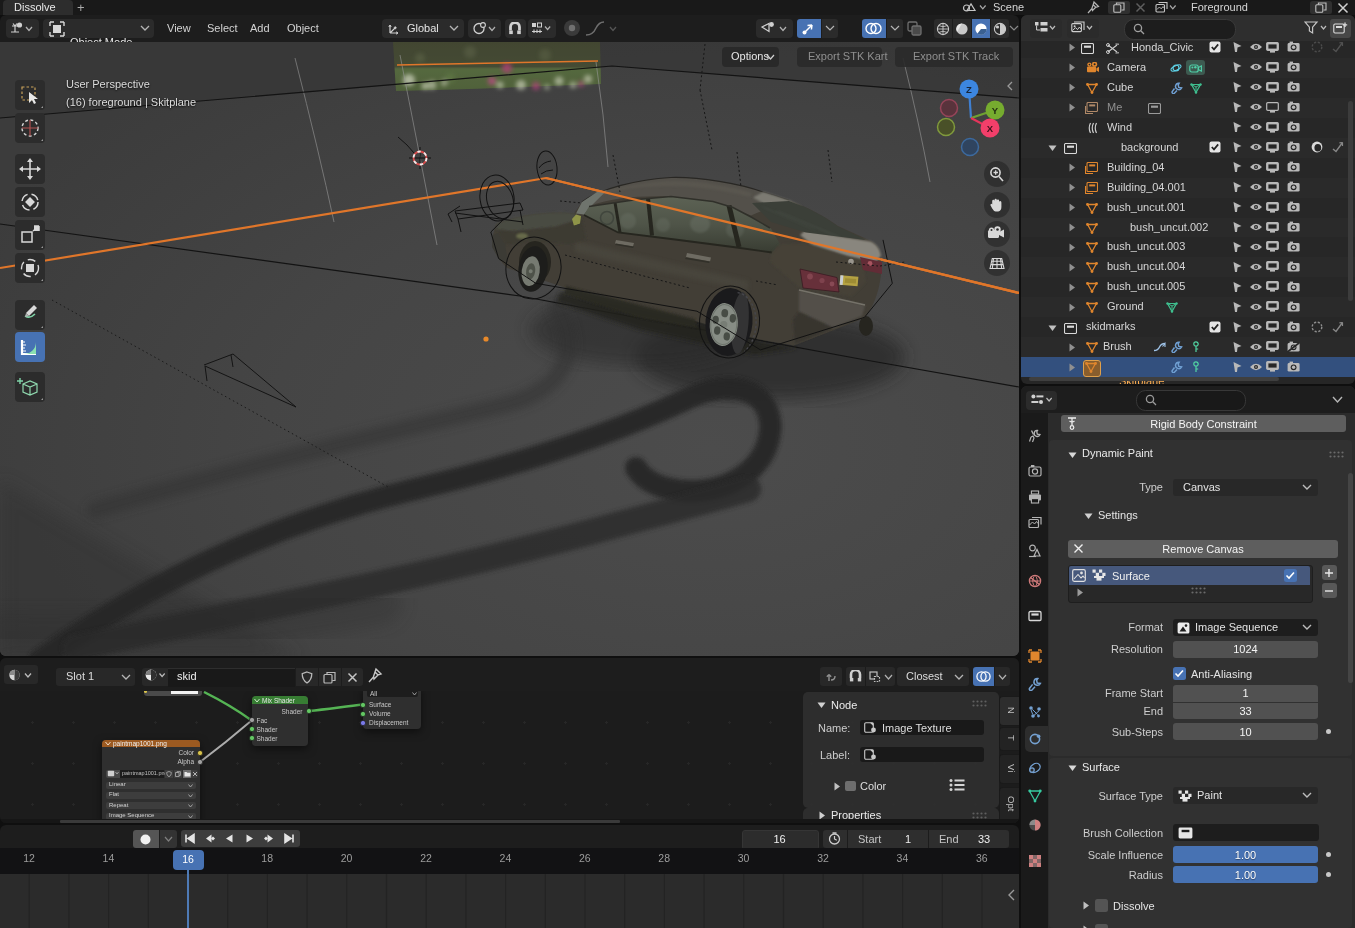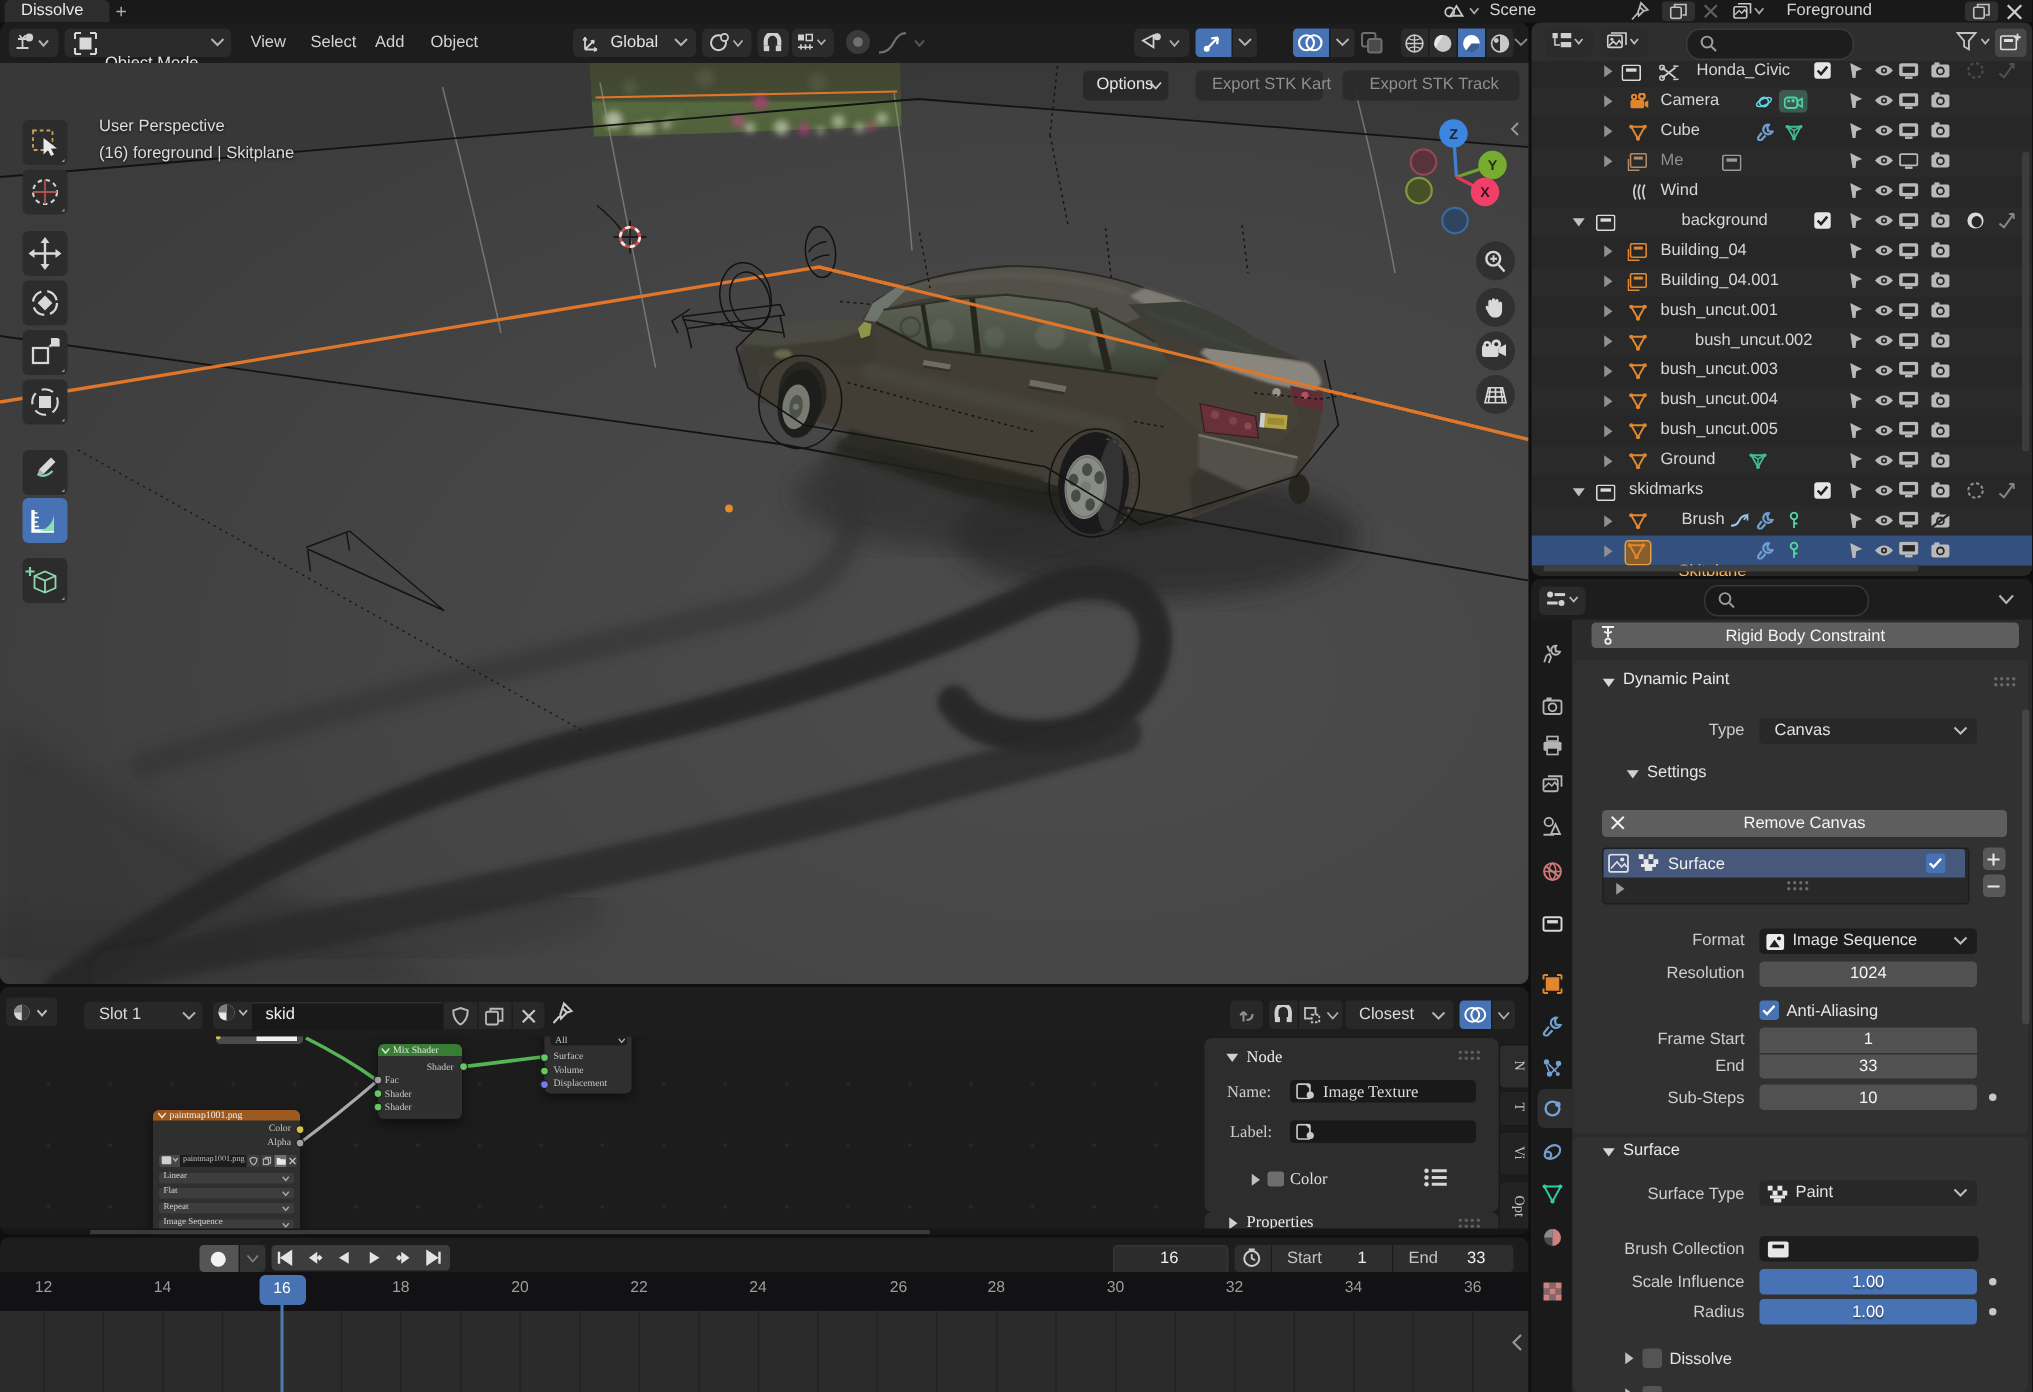--- a/index.html
+++ b/index.html
@@ -574,21 +574,21 @@
           <circle cx="5.5" cy="6.5" r="4.6" fill="none" stroke="#fff" stroke-width="1.3"></circle>
           <circle cx="9.5" cy="6.5" r="4.6" fill="none" stroke="#fff" stroke-width="1.3"></circle>
         </svg>
       <div class="abs" style="left:995px;top:9px;width:15px;height:19px;background:#282828;border-radius:0 3px 3px 0;"></div>
       <svg class="abs" width="9" height="6" style="left:998px;top:16px;">
           <path d="M1,1 l3.5,4 3.5,-4" stroke="#b0b0b0" stroke-width="1.2" fill="none"></path>
         </svg>
       </div>
     <div class="abs" id="nodes" style="left:0;top:33px;width:1019px;height:132px;overflow:hidden;
          background-image:radial-gradient(circle, #272727 1.1px, transparent 1.2px);
-         background-size:41px 41px;background-position:12px 11px;font-family:Liberation Serif, serif;">
+         background-size:41px 41px;background-position:12px 11px;">
         <svg class="abs" width="1019" height="132" style="left:0;top:0;">
           <path d="M204,1 C222,10 237,19 251,29" stroke="#55b454" stroke-width="2.4" fill="none"></path>
           <path d="M200,71 C220,56 237,42 251,30" stroke="#ababab" stroke-width="2" fill="none"></path>
           <path d="M309,20 C328,18 345,15.5 363,13.5" stroke="#55b454" stroke-width="2.4" fill="none"></path>
         </svg>
       <div class="abs" style="left:144px;top:-4px;width:58px;height:9px;background:#4a4a4a;border-radius:0 0 3px 3px;"></div>
       <div class="abs" style="left:171px;top:-2px;width:27px;height:5px;background:#f2f2f2;"></div>
       <div class="abs" style="left:144px;top:-1px;width:3px;height:3px;background:#d8c24a;border-radius:50%;"></div>
       <div class="abs" style="left:251.5px;top:5px;width:56.5px;height:49.5px;background:rgba(48,48,48,0.96);border-radius:4px;box-shadow:0 3px 8px rgba(0,0,0,0.5);"></div>
       <div class="abs" style="left:251.5px;top:5px;width:56.5px;height:7.5px;background:#377d33;border-radius:4px 4px 0 0;"></div>
@@ -807,21 +807,21 @@
       <div class="abs txt" style="left:939px;top:8px;color:#c5c5c5;">End</div>
       <div class="abs txt" style="left:978px;top:8px;color:#efefef;">33</div>
       </div>
     <div class="abs" id="ruler" style="left:0;top:23px;width:1019px;height:26px;background:#121214;">
         <div class="abs" style="left:9.0px;top:4px;width:40px;text-align:center;font-size:10.5px;color:#9d9d9d;">12</div>
       <div class="abs" style="left:88.4px;top:4px;width:40px;text-align:center;font-size:10.5px;color:#9d9d9d;">14</div>
       <div class="abs" style="left:247.20000000000005px;top:4px;width:40px;text-align:center;font-size:10.5px;color:#9d9d9d;">18</div>
       <div class="abs" style="left:326.6px;top:4px;width:40px;text-align:center;font-size:10.5px;color:#9d9d9d;">20</div>
       <div class="abs" style="left:406.0px;top:4px;width:40px;text-align:center;font-size:10.5px;color:#9d9d9d;">22</div>
       <div class="abs" style="left:485.40000000000003px;top:4px;width:40px;text-align:center;font-size:10.5px;color:#9d9d9d;">24</div>
-      <div class="abs" style="left:564.8000000000001px;top:4px;width:40px;text-align:right;font-size:10.5px;color:#9d9d9d;">26</div>
+      <div class="abs" style="left:564.8000000000001px;top:4px;width:40px;text-align:center;font-size:10.5px;color:#9d9d9d;">26</div>
       <div class="abs" style="left:644.2px;top:4px;width:40px;text-align:center;font-size:10.5px;color:#9d9d9d;">28</div>
       <div class="abs" style="left:723.6px;top:4px;width:40px;text-align:center;font-size:10.5px;color:#9d9d9d;">30</div>
       <div class="abs" style="left:803.0px;top:4px;width:40px;text-align:center;font-size:10.5px;color:#9d9d9d;">32</div>
       <div class="abs" style="left:882.4000000000001px;top:4px;width:40px;text-align:center;font-size:10.5px;color:#9d9d9d;">34</div>
       <div class="abs" style="left:961.8000000000001px;top:4px;width:40px;text-align:center;font-size:10.5px;color:#9d9d9d;">36</div>
       <div class="abs" style="left:172.5px;top:2px;width:31px;height:20px;background:#4772b3;border-radius:4px;"></div>
       <div class="abs" style="left:172.5px;top:4.5px;width:31px;text-align:center;font-size:10.5px;color:#fff;">16</div>
       </div>
     <div class="abs" id="channels" style="left:0;top:49px;width:1019px;height:54px;background:#2b2b2b;">
         <svg class="abs" width="1019" height="54" style="left:0;top:0;">
@@ -1417,21 +1417,21 @@
       <div class="abs" style="left:0;top:296.2px;width:334px;height:20px;background:#2a2a2a;"></div>
       <svg class="abs" width="8" height="9" style="left:47px;top:301.7px;">
             <path d="M1.5,0.5 L7,4.5 L1.5,8.5 Z" fill="#909090"></path>
           </svg>
       <svg class="abs" width="12" height="11" style="left:65px;top:301.2px;">
             <path d="M1.5,1.5 H10.5 L6,9.5 Z" fill="none" stroke="#e0862d" stroke-width="1.3"></path>
             <circle cx="1.5" cy="1.5" r="1.4" fill="#e0862d"></circle>
             <circle cx="10.5" cy="1.5" r="1.4" fill="#e0862d"></circle>
             <circle cx="6" cy="9.5" r="1.4" fill="#e0862d"></circle>
           </svg>
-      <div class="abs txt" style="left:100px;top:299.2px;color:#d6d6d6;">Brush</div>
+      <div class="abs txt" style="left:82px;top:299.2px;color:#d6d6d6;">Brush</div>
       <svg class="abs" width="13" height="11" style="left:132px;top:300.7px;">
             <path d="M1,8.5 Q5,8.5 6.5,5 Q8,1.5 12,1.5" fill="none" stroke="#9fc3e8" stroke-width="1.3"></path>
             <path d="M9.5,4.5 L12,1.5 L12,5" fill="none" stroke="#9fc3e8" stroke-width="1.1"></path>
           </svg>
       <svg class="abs" width="12" height="12" style="left:150px;top:300.2px;">
             <path d="M8.2,1.2 A3.2 3.2 0 1 0 10.6,5.8 L7.8,5.4 L7.2,2.9 Z M3.5,6.5 L1.2,9.6 A1.4 1.4 0 0 0 3.2,11.4 L6,8.4" fill="none" stroke="#6f9fd2" stroke-width="1.5"></path>
           </svg>
       <svg class="abs" width="8" height="12" style="left:171px;top:300.2px;">
             <circle cx="4" cy="3" r="2.2" fill="none" stroke="#52d6a4" stroke-width="1.2"></circle>
             <path d="M4,5.2 V11 M4,8 H6.2" stroke="#52d6a4" stroke-width="1.2"></path>

